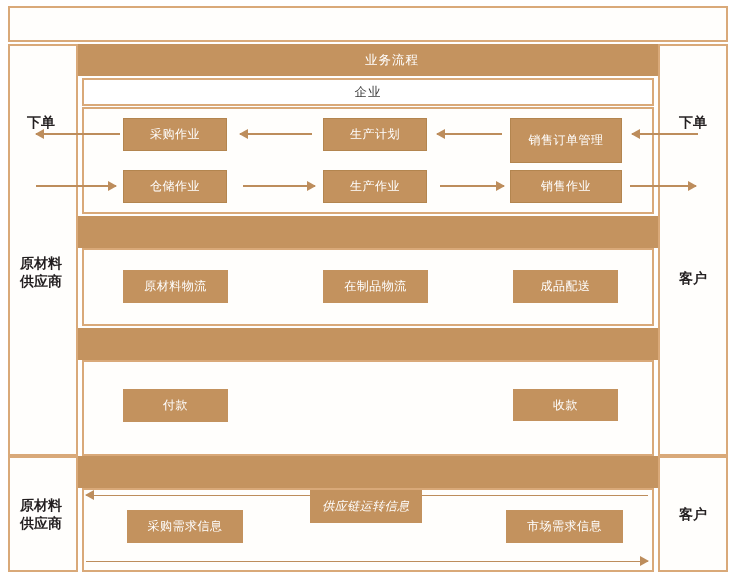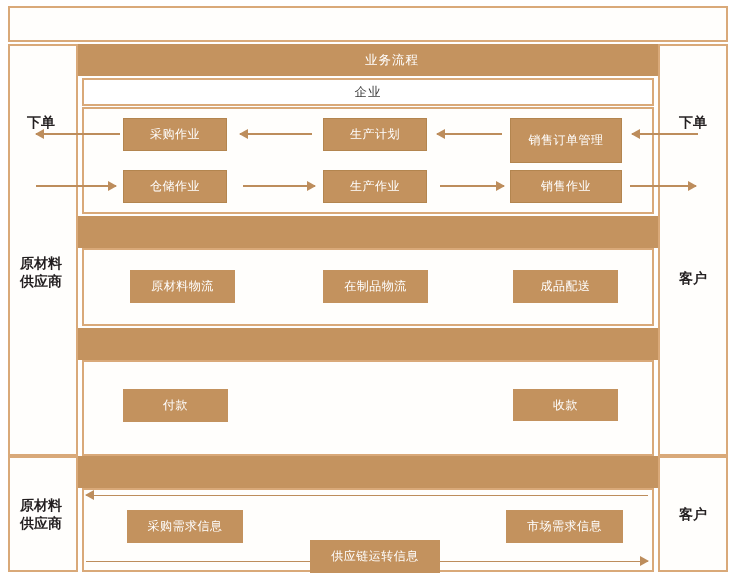--- a/index.html
+++ b/index.html
@@ -178,21 +178,21 @@
   </div>
   <div class="arrow right" style="left:630px;top:181px;width:66px;">
     <div class="shaft"></div>
       <div class="head"></div>
   </div>
 
   <div class="band" style="left:78px;top:216px;width:580px;height:32px;"></div>
 
   <div class="frame" style="left:82px;top:248px;width:572px;height:78px;"></div>
 
-  <div class="pbox" style="left:130px;top:270px;width:105px;height:33px;">
+  <div class="pbox" style="left:123px;top:270px;width:105px;height:33px;">
     <span>原材料物流</span>
   </div>
   <div class="pbox" style="left:323px;top:270px;width:105px;height:33px;">
     <span>在制品物流</span>
   </div>
   <div class="pbox" style="left:513px;top:270px;width:105px;height:33px;">
     <span>成品配送</span>
   </div>
 
   <div class="band" style="left:78px;top:328px;width:580px;height:32px;"></div>
@@ -215,21 +215,21 @@
       <div class="head"></div>
   </div>
   <div class="arrow right thin" style="left:86px;top:556px;width:562px;">
     <div class="shaft"></div>
       <div class="head"></div>
   </div>
 
   <div class="pbox" style="left:127px;top:510px;width:116px;height:33px;">
     <span>采购需求信息</span>
   </div>
-  <div class="pbox" style="left:310px;top:540px;width:130px;height:33px;">
+  <div class="pbox" style="left:310px;top:490px;width:112px;height:33px;font-style:italic;">
     <span>供应链运转信息</span>
   </div>
   <div class="pbox" style="left:506px;top:510px;width:117px;height:33px;">
     <span>市场需求信息</span>
   </div>
 
   <div class="side-label" style="left:10px;top:112px;width:62px;height:20px;">
     <span>下单</span>
   </div>
   <div class="side-label" style="left:10px;top:254px;width:62px;height:36px;flex-direction:column;">

